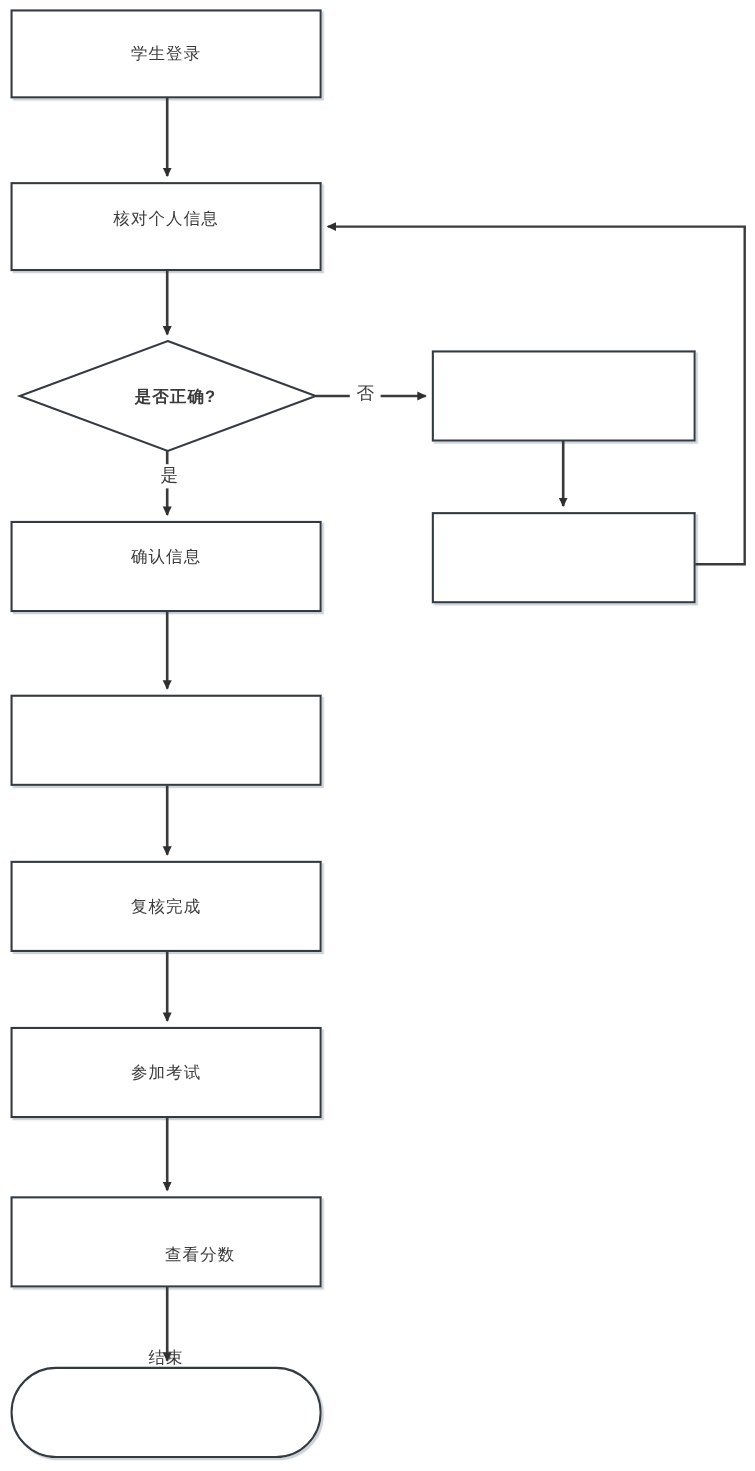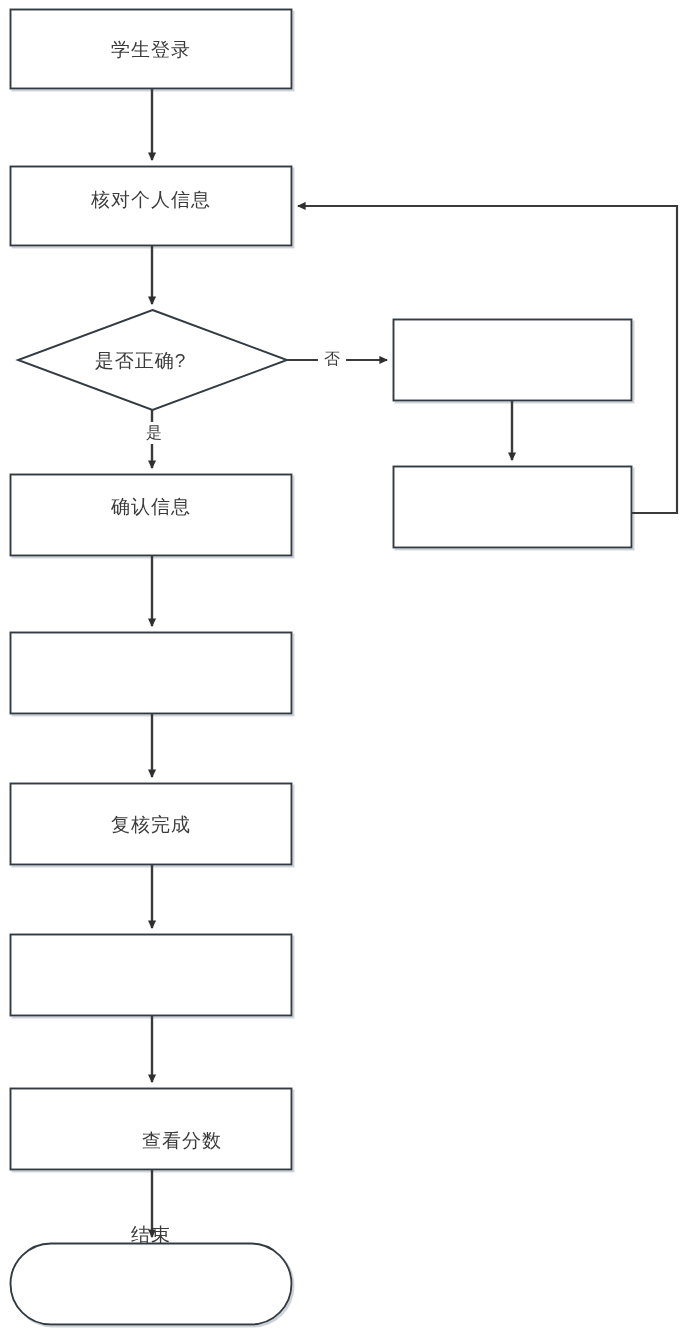--- a/index.html
+++ b/index.html
@@ -23,21 +23,21 @@
     top: 0;
     width: 686px;
     height: 1337px;
   }
   .node-label {
     position: absolute;
     display: flex;
     align-items: center;
     justify-content: center;
     color: #3a3a3a;
-    font-size: 19px;
+    font-size: 15px;
     letter-spacing: 1px;
     line-height: 1;
     white-space: nowrap;
     pointer-events: none;
   }
   .edge-label {
     position: absolute;
     display: flex;
     align-items: center;
     justify-content: center;
@@ -106,29 +106,30 @@
 
     <line x1="152" y1="1016" x2="152" y2="1082" stroke="#3a3a3a" stroke-width="2.4" marker-end="url(#arrowhead)"></line>
 
     <line x1="152" y1="1170" x2="152" y2="1237" stroke="#3a3a3a" stroke-width="2.4" marker-end="url(#arrowhead)"></line>
   </svg>
 
   <div class="node-label" style="left:10px; top:9px; width:282px; height:80px;">学生登录</div>
 
   <div class="node-label" style="left:10px; top:166px; width:282px; height:66px;">核对个人信息</div>
 
-  <div class="node-label" style="left:6px; top:310px; width:269px; height:100px;">是否正确?</div>
+  <div class="node-label" style="left:25px; top:310px; width:269px; height:100px;font-weight:bold;">是否正确?</div>
 
 
 
   <div class="node-label" style="left:10px; top:474px; width:282px; height:64px;">确认信息</div>
 
 
   <div class="node-label" style="left:10px; top:783px; width:282px; height:82px;">复核完成</div>
 
+  <div class="node-label" style="left:10px; top:934px; width:282px; height:82px;">参加考试</div>
 
   <div class="node-label" style="left:10px; top:1088px; width:282px; height:105px;padding-left:31px;">查看分数</div>
 
   <div class="node-label" style="left:10px; top:1193px; width:282px; height:82px;">结束</div>
 
   <div class="edge-label" style="left:318px; top:348px; width:24px; height:22px;">否</div>
 
   <div class="edge-label" style="left:140px; top:422px; width:24px; height:22px;">是</div>
 
 </div>

